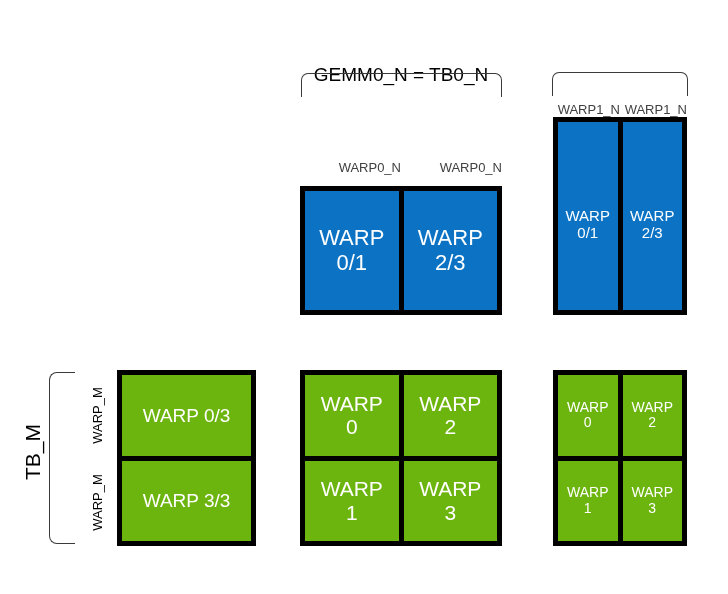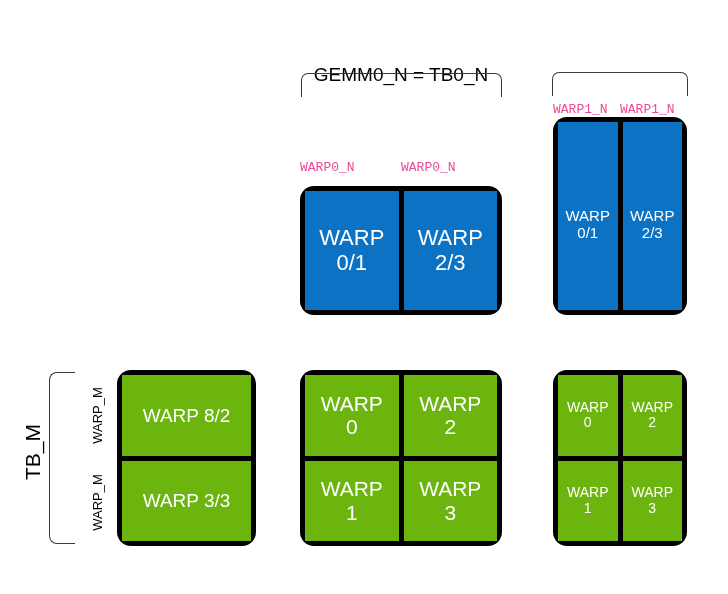--- a/index.html
+++ b/index.html
@@ -82,35 +82,33 @@
     width: 80px;
     left: 57px;
   }
   #label-warp-m-top    { top: 408px; }
   #label-warp-m-bottom { top: 495px; }
 
   
   .col-label {
     position: absolute;
     font-size: 13px;
-    text-align: left;
-    color: #ec4899;
+    text-align: right;
+    color: #404040;
     white-space: nowrap;
-    font-family: Liberation Mono, monospace;
   }
 
   
   .block-group {
     position: absolute;
     background: #000000;
     box-sizing: border-box;
     display: grid;
     gap: 5px;
     padding: 5px;
-    border-radius: 14px;
   }
 
   .cell {
     position: relative;
     display: flex;
     align-items: center;
     justify-content: center;
     color: #ffffff;
     text-align: center;
     line-height: 1.12;
@@ -198,21 +196,21 @@
   </div>
 
   <div class="block-group" id="group-gemm1-blue">
     <div class="cell blue">WARP
 0/1</div>
     <div class="cell blue">WARP
 2/3</div>
   </div>
 
   <div class="block-group" id="group-left-green">
-    <div class="cell green">WARP 8/2</div>
+    <div class="cell green">WARP 0/3</div>
     <div class="cell green">WARP 3/3</div>
   </div>
 
   <div class="block-group" id="group-mid-green">
     <div class="cell green">WARP
 0</div>
     <div class="cell green">WARP
 2</div>
     <div class="cell green">WARP
 1</div>

